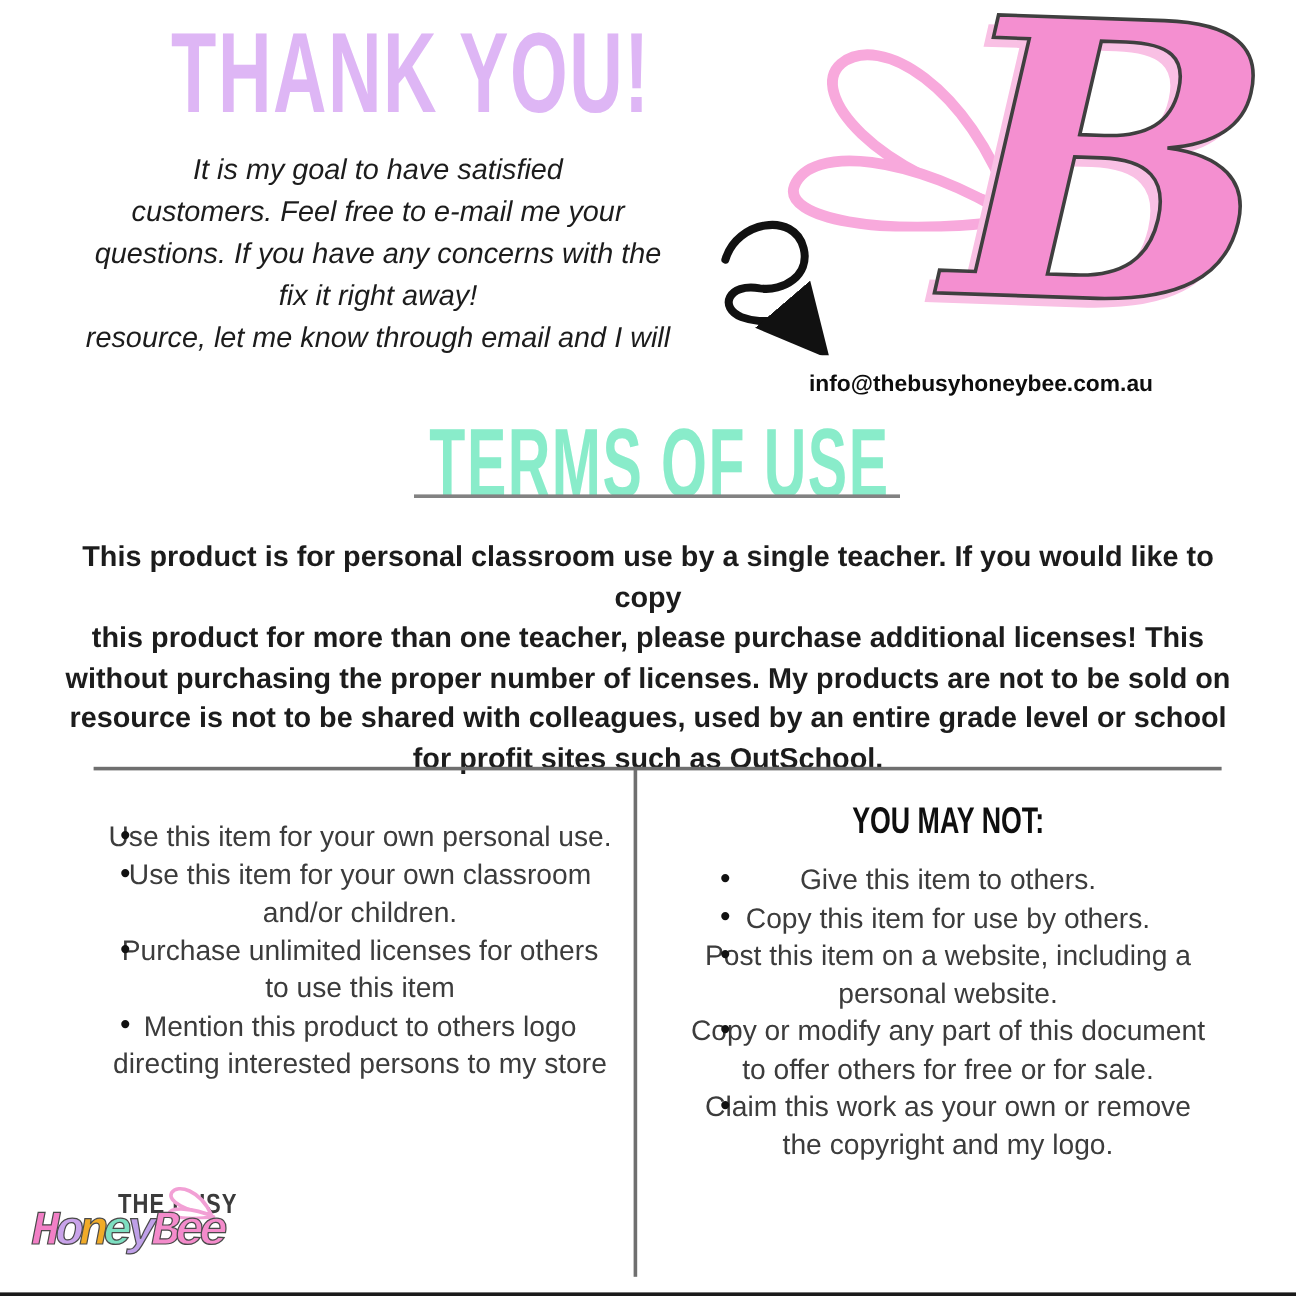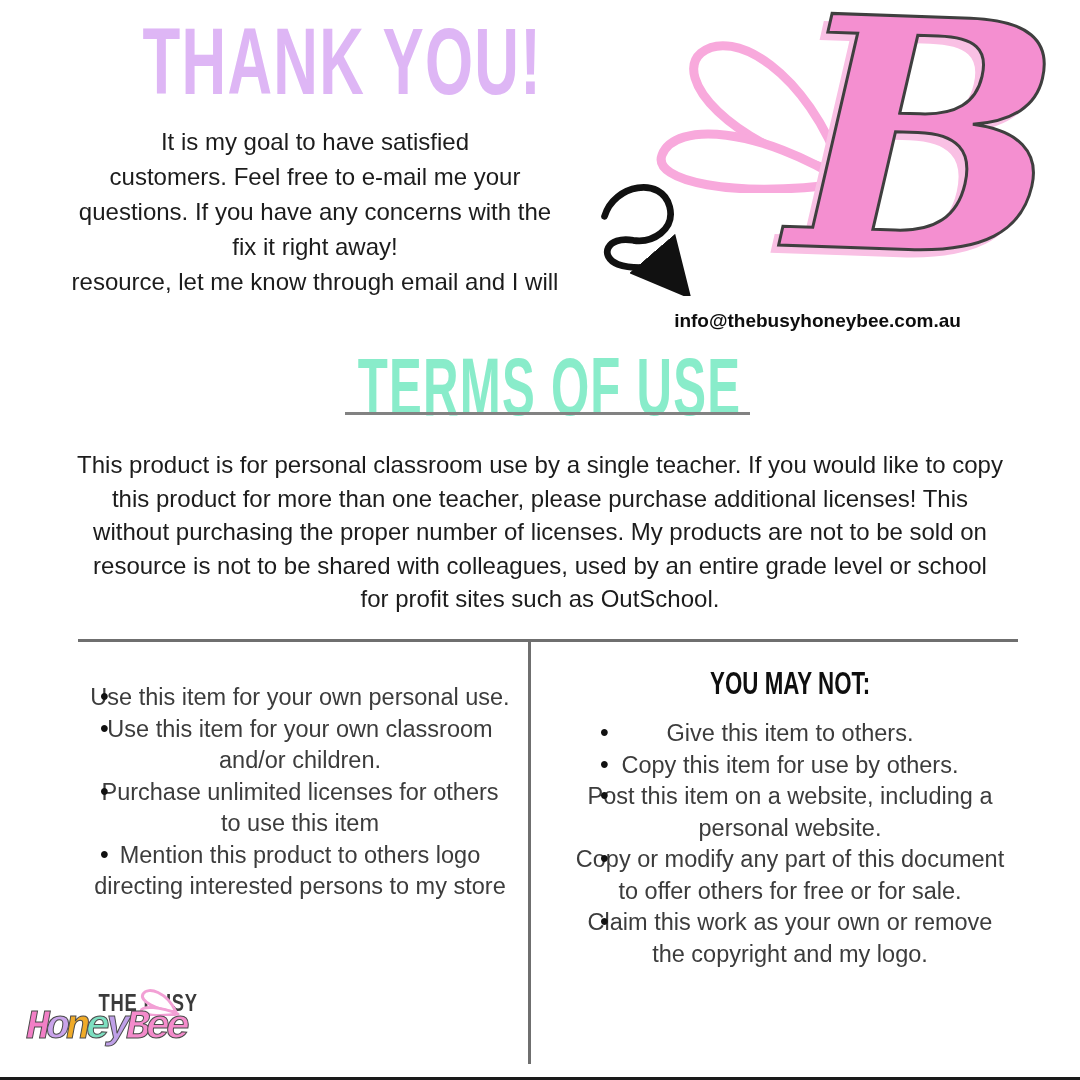--- a/index.html
+++ b/index.html
@@ -10,21 +10,21 @@
   }
   .condensed { display:inline-block; transform-origin:center; white-space:nowrap; }
 
   
   .thank-title { position:absolute; left:35px; top:14px; width:560px; text-align:right; }
   .thank-title .condensed {
     font-size:95px; line-height:1; font-weight:700; letter-spacing:2px;
     transform:scaleX(0.65); color:#deb6f5;
   }
   .intro { position:absolute; left:35px; top:124px; width:560px; text-align:center;
-    font-size:24px; line-height:35px; color:#1c1c1c; }
+    font-size:24px; line-height:35px; color:#1c1c1c;font-style:italic; }
 
   
   .arrow-doodle { position:absolute; left:593px; top:176px; }
 
   
   .big-logo { position:absolute; left:640px; top:8px; width:370px; height:300px; }
   .big-wings { position:absolute; left:-5px; top:15px; }
   .big-b {
     position:absolute; left:150px; top:-40px;
     font-family:"DejaVu Serif", serif; font-style:italic; font-weight:700;
@@ -37,21 +37,21 @@
     font-size:19px; font-weight:700; color:#0d0d0d; }
 
   
   .terms-title { position:absolute; left:0; top:346px; width:1100px; text-align:center; }
   .terms-title .condensed {
     font-size:82px; line-height:1; font-weight:700; letter-spacing:2px;
     transform:scaleX(0.60); color:#89ecca;
   }
   .terms-underline { position:absolute; left:345px; top:412px; width:405px; height:3px; background:#828282; }
   .terms-body { position:absolute; left:45px; top:448px; width:990px; text-align:center;
-    font-size:24px; line-height:33.5px; color:#1c1c1c; }
+    font-size:24px; line-height:33.5px; color:#1c1c1c;font-weight:bold; }
 
   
   .divider-h { position:absolute; left:78px; top:639px; width:940px; height:3px; background:#6f6f6f; }
   .divider-v { position:absolute; left:528px; top:639px; width:3px; height:425px; background:#6f6f6f; }
   .bottom-edge { position:absolute; left:0; top:1077px; width:1080px; height:3px; background:#1a1a1a; }
 
   
   .col-left  { position:absolute; left:90px;  top:666px; width:420px; }
   .col-right { position:absolute; left:572px; top:666px; width:436px; }
   .col-heading { text-align:center; color:#0f0f0f; }

